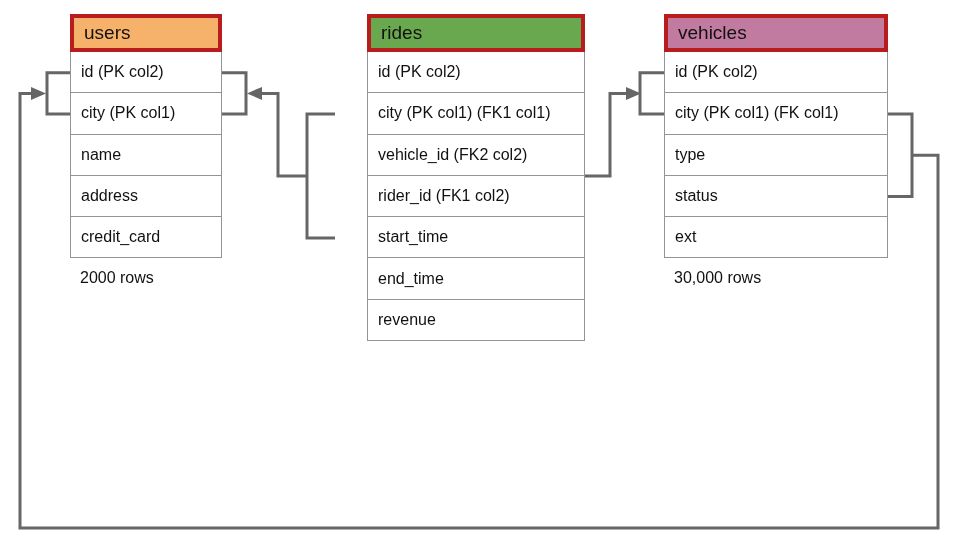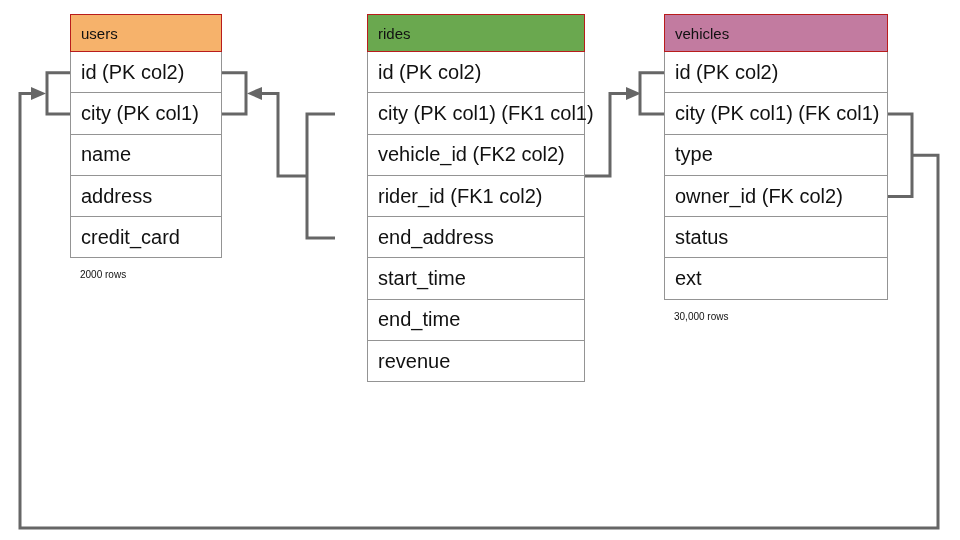--- a/index.html
+++ b/index.html
@@ -25,40 +25,40 @@
   svg.connectors polygon { fill: var(--line-color, #666666); stroke: none; }
 
   .db-table {
     position: absolute;
     z-index: 1;
     background: #ffffff;
   }
   .db-table .tbl-header {
     box-sizing: border-box;
     height: 38px;
-    border: 1px solid #b91c1c;
+    border: 4px solid #b91c1c;
     display: flex; align-items: center;
     padding-left: 10px;
-    font-size: 15px;
+    font-size: 19px;
   }
   .db-table .tbl-row {
     box-sizing: border-box;
     height: 41.3px;
     border-left: 1px solid #949494;
     border-right: 1px solid #949494;
     border-bottom: 1px solid #949494;
     background: #ffffff;
     display: flex; align-items: center;
     padding-left: 10px;
-    font-size: 20px;
+    font-size: 16px;
     white-space: nowrap;
   }
   .db-table .row-count {
     margin: 11px 0 0 10px;
-    font-size: 10px;
+    font-size: 16px;
   }
 
   #table-users    { left: 70px;  top: 14px; width: 152px; }
   #table-rides    { left: 335px; top: 14px; width: 218px; margin-left: 32px; }
   #table-vehicles { left: 664px; top: 14px; width: 224px; }
 </style>
 </head>
 <body>
 
 <div id="canvas">
@@ -96,30 +96,28 @@
     <div class="tbl-row">credit_card</div>
     <div class="row-count">2000 rows</div>
   </div>
 
   <div id="table-rides" class="db-table">
     <div class="tbl-header" style="background-color: rgb(106, 168, 79);">rides</div>
     <div class="tbl-row">id (PK col2)</div>
     <div class="tbl-row">city (PK col1) (FK1 col1)</div>
     <div class="tbl-row">vehicle_id (FK2 col2)</div>
     <div class="tbl-row">rider_id (FK1 col2)</div>
-    <div class="tbl-row">end_address</div>
     <div class="tbl-row">start_time</div>
     <div class="tbl-row">end_time</div>
     <div class="tbl-row">revenue</div>
   </div>
 
   <div id="table-vehicles" class="db-table">
     <div class="tbl-header" style="background-color: rgb(194, 123, 160); text-align: right;">vehicles</div>
     <div class="tbl-row">id (PK col2)</div>
     <div class="tbl-row">city (PK col1) (FK col1)</div>
     <div class="tbl-row">type</div>
-    <div class="tbl-row">owner_id (FK col2)</div>
     <div class="tbl-row">status</div>
     <div class="tbl-row">ext</div>
     <div class="row-count">30,000 rows</div>
   </div>
 
 </div>
 
 </body></html>

